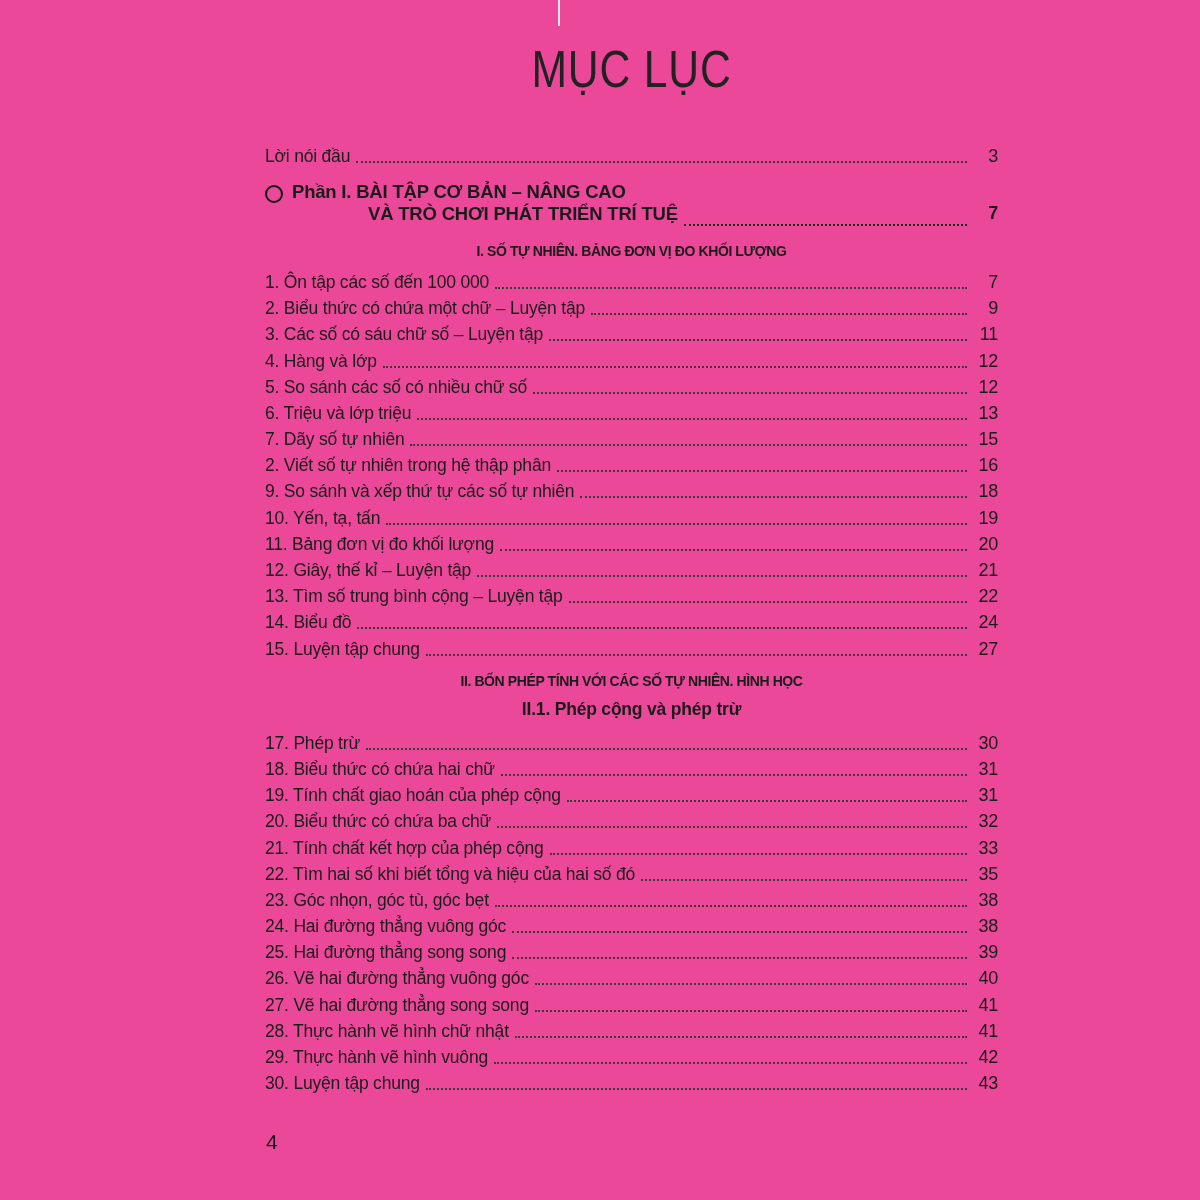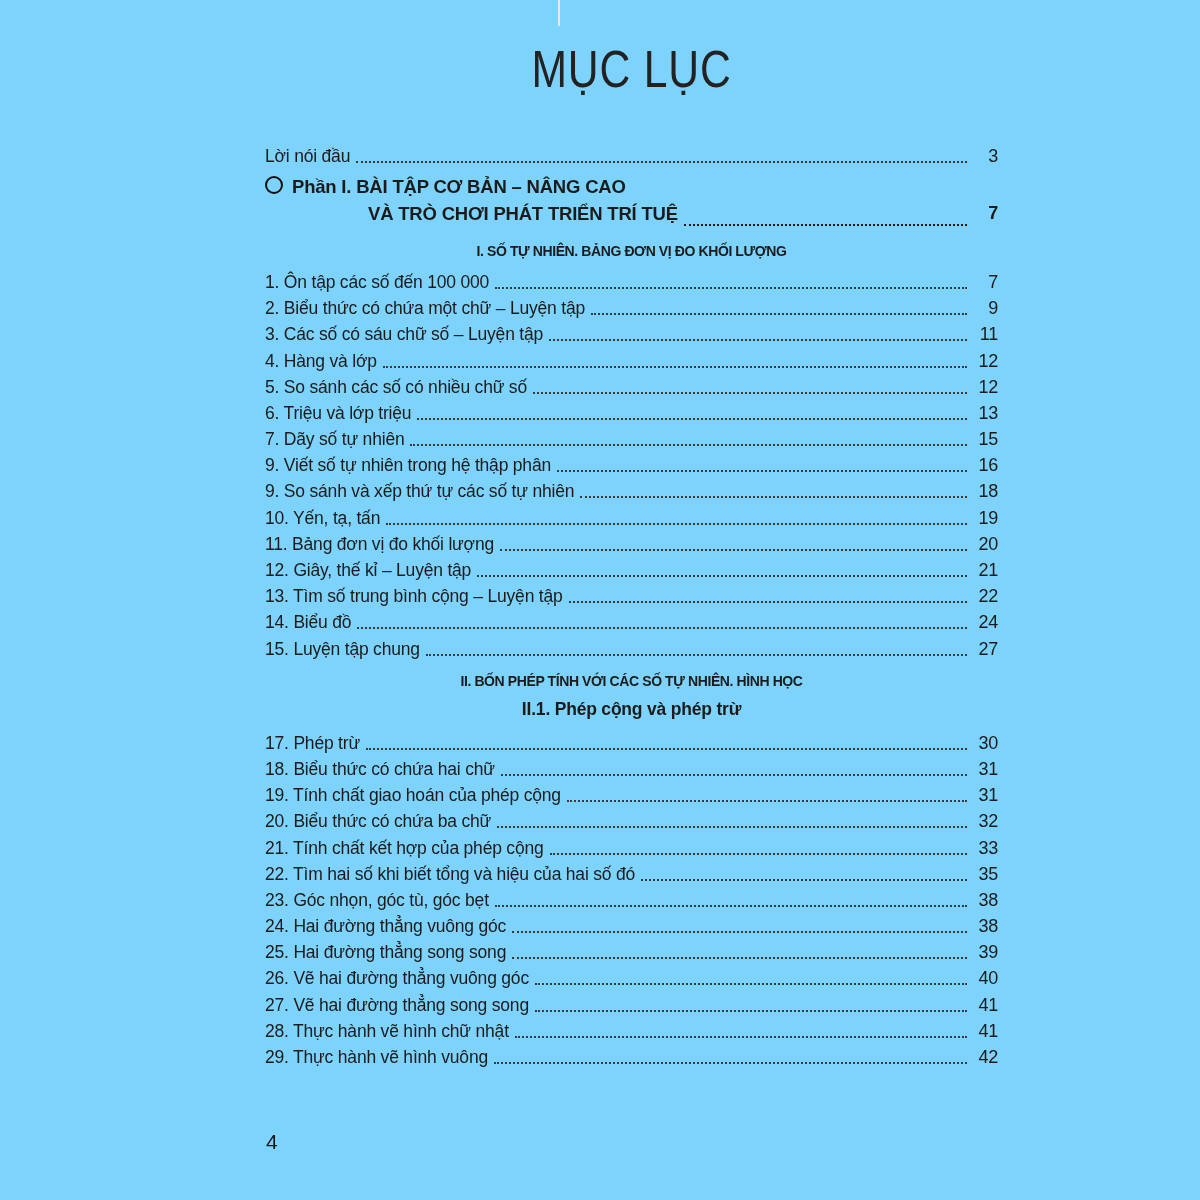--- a/index.html
+++ b/index.html
@@ -4,21 +4,21 @@
 <style>
   html, body {
     margin: 0;
     padding: 0;
     background: #f4f4f2;
   }
   .scan-page {
     position: relative;
     width: 1200px;
     height: 1200px;
-    background: #7dd3fc;
+    background: #ec4899;
     overflow: hidden;
     font-family: "Liberation Sans", sans-serif;
     color: #1b1b1b;
   }
   .content {
     position: absolute;
     left: 265px;
     top: 42px;
     width: 733px;
   }
@@ -54,21 +54,21 @@
     font-size: 18px;
   }
   .part-block {
     font-weight: bold;
     font-size: 18.5px;
     letter-spacing: -0.2px;
     margin-top: 9px;
   }
   .part-line1 {
     display: flex;
-    align-items: flex-start;
+    align-items: flex-end;
     height: 27px;
   }
   .bullet-circle {
     display: inline-block;
     width: 14px;
     height: 14px;
     border: 2.2px solid #111;
     border-radius: 50%;
     margin-right: 9px;
     flex: 0 0 auto;
@@ -175,21 +175,21 @@
           <span class="toc-label">6. Triệu và lớp triệu</span>
           <span class="toc-dots"></span>
           <span class="toc-page">13</span>
         </div>
         <div class="toc-row">
           <span class="toc-label">7. Dãy số tự nhiên</span>
           <span class="toc-dots"></span>
           <span class="toc-page">15</span>
         </div>
         <div class="toc-row">
-          <span class="toc-label">9. Viết số tự nhiên trong hệ thập phân</span>
+          <span class="toc-label">2. Viết số tự nhiên trong hệ thập phân</span>
           <span class="toc-dots"></span>
           <span class="toc-page">16</span>
         </div>
         <div class="toc-row">
           <span class="toc-label">9. So sánh và xếp thứ tự các số tự nhiên</span>
           <span class="toc-dots"></span>
           <span class="toc-page">18</span>
         </div>
         <div class="toc-row">
           <span class="toc-label">10. Yến, tạ, tấn</span>
@@ -281,18 +281,23 @@
         <div class="toc-row">
           <span class="toc-label">28. Thực hành vẽ hình chữ nhật</span>
           <span class="toc-dots"></span>
           <span class="toc-page">41</span>
         </div>
         <div class="toc-row">
           <span class="toc-label">29. Thực hành vẽ hình vuông</span>
           <span class="toc-dots"></span>
           <span class="toc-page">42</span>
         </div>
+        <div class="toc-row">
+          <span class="toc-label">30. Luyện tập chung</span>
+          <span class="toc-dots"></span>
+          <span class="toc-page">43</span>
+        </div>
       </div>
 
   </div>
 
   <div class="footer-page-number">4</div>
 </div>
 
 </body></html>

